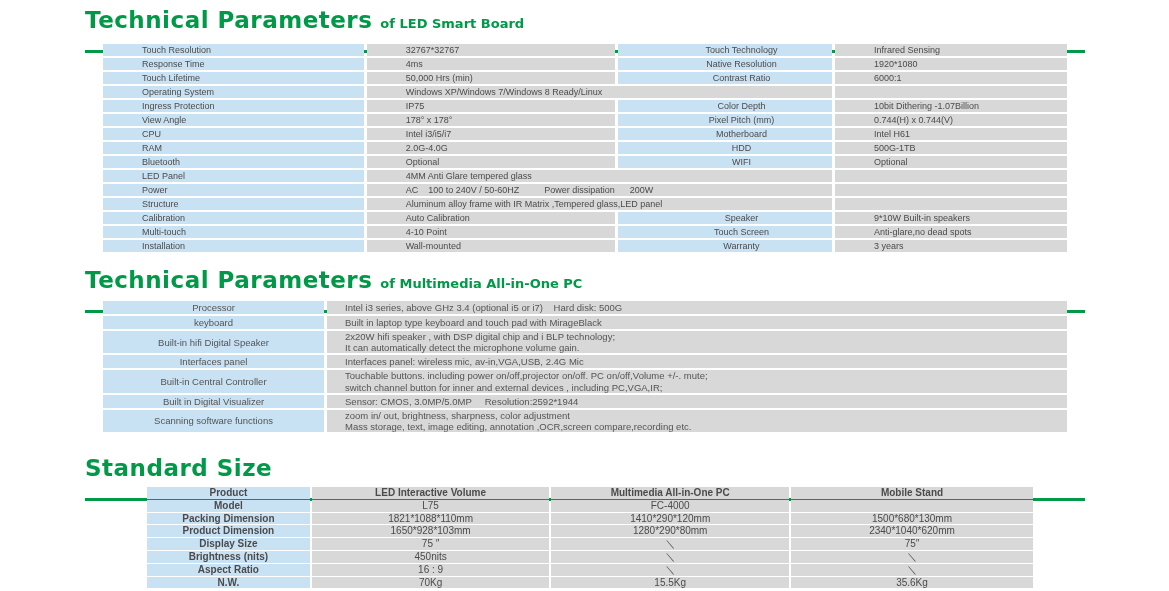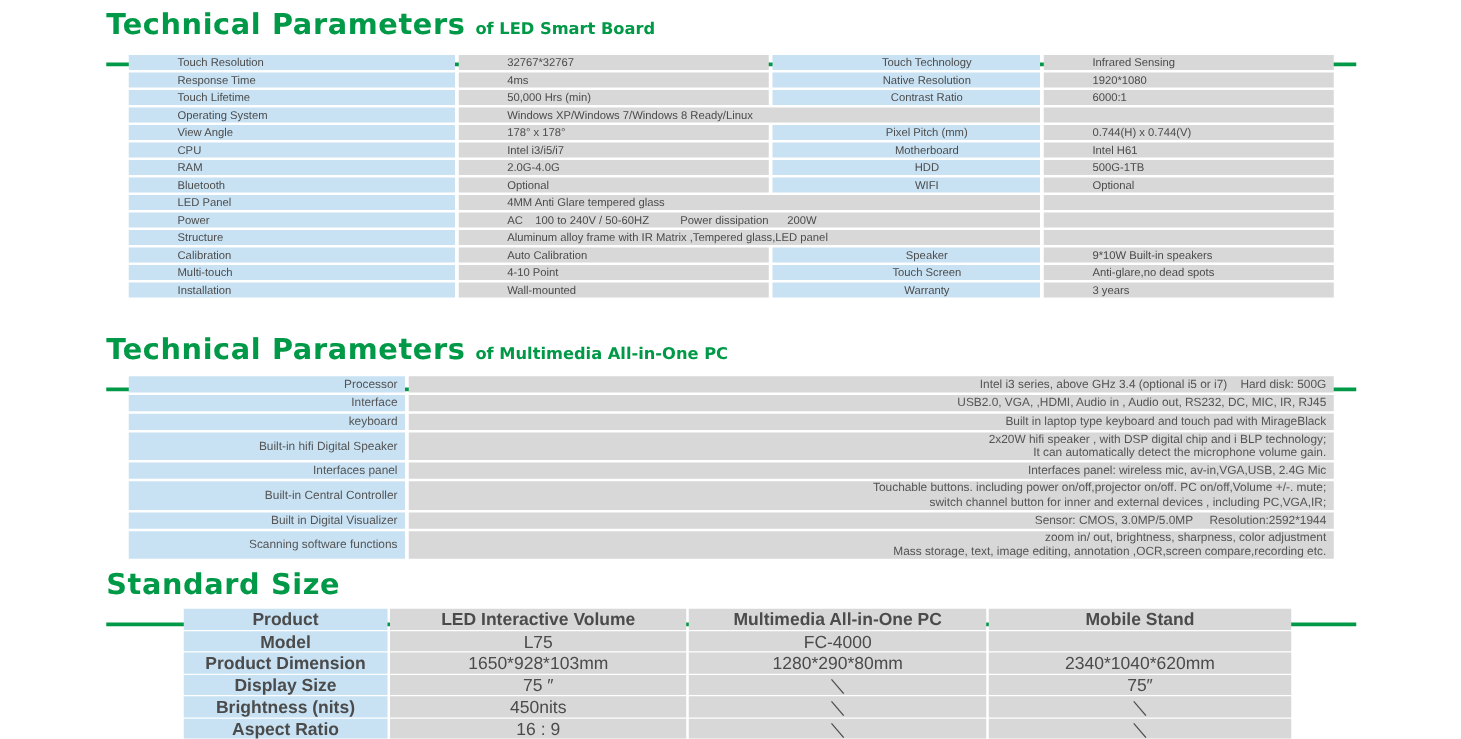--- a/index.html
+++ b/index.html
@@ -29,22 +29,22 @@
   table { border-collapse:separate; position:absolute; table-layout:fixed; }
   #t1 { left:100px; top:42px;  width:970px; border-spacing:3px 2px; }
   #t2 { left:100px; top:299px; width:970px; border-spacing:3px 2px; }
   #t3 { left:145px; top:486px; width:890px; border-spacing:2px 1px; }
 
   td {
     font-size:9px; color:var(--txt); padding:0 6px;
     vertical-align:middle; line-height:1.18; overflow:hidden;
   }
   #t1 td { height:12px;padding-left:39px; }
-  #t2 td { height:13px; font-size:9.5px; color:#545454;text-align:right; }
-  #t3 td { height:10px; font-size:14px; }
+  #t2 td { height:13px; font-size:9.5px; color:#545454; }
+  #t3 td { height:10px; font-size:10px; }
 
   .lab { background:var(--blue); }
   .val { background:var(--gray); }
   .c   { text-align:center; }
   .pl  { padding-left:18px; }
   .b   { font-weight:bold; }
   .pre { white-space:pre-wrap; }
 </style>
 </head>
 <body>
@@ -78,20 +78,26 @@
         <td class="val pl">50,000 Hrs (min)</td>
         <td class="lab c">Contrast Ratio</td>
         <td class="val pl">6000:1</td>
       </tr>
       <tr>
         <td class="lab pl">Operating System</td>
         <td class="val pl" colspan="2">Windows XP/Windows 7/Windows 8 Ready/Linux</td>
         <td class="val"></td>
       </tr>
       <tr>
+        <td class="lab pl">Ingress Protection</td>
+        <td class="val pl">IP75</td>
+        <td class="lab c">Color Depth</td>
+        <td class="val pl">10bit Dithering -1.07Billion</td>
+      </tr>
+      <tr>
         <td class="lab pl">View Angle</td>
         <td class="val pl">178°  x 178°</td>
         <td class="lab c">Pixel Pitch (mm)</td>
         <td class="val pl">0.744(H) x 0.744(V)</td>
       </tr>
       <tr>
         <td class="lab pl">CPU</td>
         <td class="val pl">Intel i3/i5/i7</td>
         <td class="lab c">Motherboard</td>
         <td class="val pl">Intel H61</td>
@@ -150,24 +156,20 @@
 
 <table id="t2">
   <colgroup>
     <col style="width:23%">
       <col style="width:77%">
   </colgroup>
   <tbody>
       <tr>
         <td class="lab c">Processor</td>
         <td class="val pl pre">Intel i3 series, above GHz 3.4 (optional i5 or i7)    Hard disk: 500G</td>
-      </tr>
-      <tr>
-        <td class="lab c">Interface</td>
-        <td class="val pl">USB2.0, VGA, ,HDMI, Audio in , Audio out, RS232, DC, MIC, IR, RJ45</td>
       </tr>
       <tr>
         <td class="lab c">keyboard</td>
         <td class="val pl">Built in laptop type keyboard and touch pad with MirageBlack</td>
       </tr>
       <tr>
         <td class="lab c">Built-in hifi Digital Speaker</td>
         <td class="val pl pre">2x20W hifi speaker , with DSP digital chip and i BLP technology;
 It can automatically detect the microphone volume gain.</td>
       </tr>
@@ -210,20 +212,26 @@
         <td class="val c b">Multimedia All-in-One PC</td>
         <td class="val c b">Mobile Stand</td>
       </tr>
       <tr>
         <td class="lab c b">Model</td>
         <td class="val c">L75</td>
         <td class="val c">FC-4000</td>
         <td class="val c"></td>
       </tr>
       <tr>
+        <td class="lab c b">Packing Dimension</td>
+        <td class="val c">1821*1088*110mm</td>
+        <td class="val c">1410*290*120mm</td>
+        <td class="val c">1500*680*130mm</td>
+      </tr>
+      <tr>
         <td class="lab c b">Product Dimension</td>
         <td class="val c">1650*928*103mm</td>
         <td class="val c">1280*290*80mm</td>
         <td class="val c">2340*1040*620mm</td>
       </tr>
       <tr>
         <td class="lab c b">Display Size</td>
         <td class="val c">75 ″</td>
         <td class="val c">＼</td>
         <td class="val c">75″</td>

